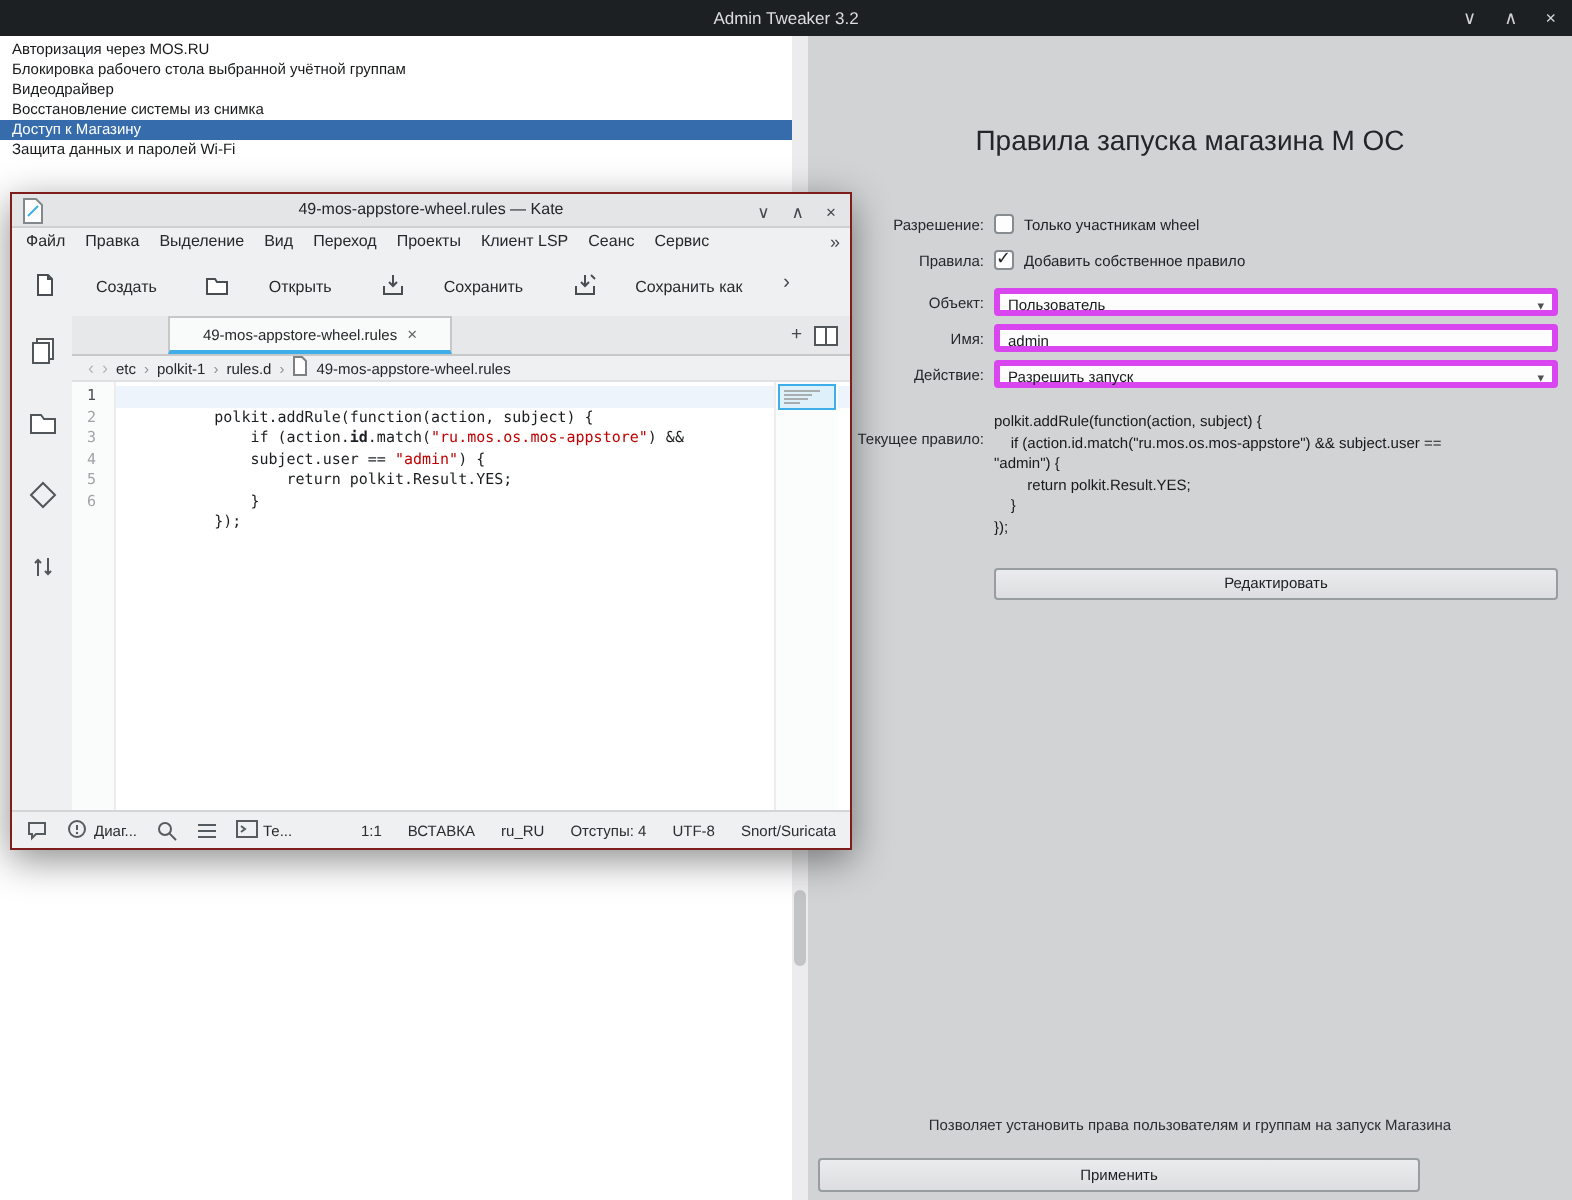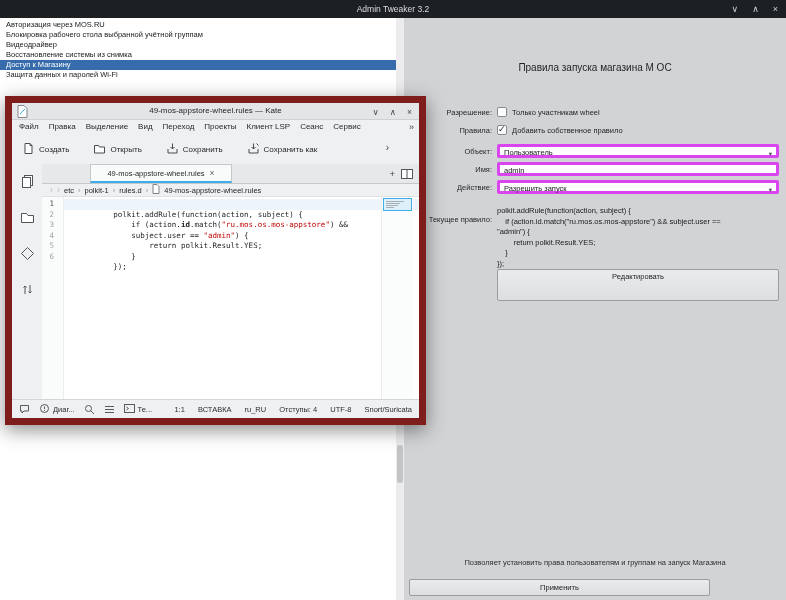--- a/index.html
+++ b/index.html
@@ -27,21 +27,21 @@
   .list-row.sel { background:#366cab; color:#ffffff; }
   .list-sb { position:absolute; left:396px; top:18px; width:8px; height:582px;
     background:#ececee; }
   .list-sb-thumb { position:absolute; left:1px; width:6px; top:427px; height:38px;
     background:#c2c4c6; border-radius:3px; }
 
   
   .panel { position:absolute; left:404px; top:18px; width:382px; height:582px;
     background:#d2d3d5; font-size:7.5px; }
   .panel-title { position:absolute; left:0; right:0; top:44px; text-align:center;
-    font-size:10px; color:#232629; }
+    font-size:14px; color:#232629; }
   .f-label { position:absolute; left:0; width:88px; text-align:right;
     line-height:10px; color:#24282b; }
   .opt-label { position:absolute; left:108px; line-height:10px; color:#1c1f22; }
   .chk { position:absolute; left:93px; width:10px; height:10px;
     background:#fdfdfe; border:1px solid #878c90; border-radius:2px; }
   .chk .tick { position:absolute; left:0px; top:-2px; font-style:normal;
     font-size:9px; color:#1d2023; }
   .combo, .input { position:absolute; left:93px; width:282px; height:14px;
     background:#fdfdfe; border:3px solid #d946ef; border-radius:2px;
     line-height:12px; padding-left:4px; color:#17191b; }
@@ -51,37 +51,37 @@
     line-height:10.5px; white-space:pre; color:#17191b; }
   .btn { position:absolute; background:linear-gradient(#eaebec,#dcdee0);
     border:1px solid #989da0; border-radius:2px; text-align:center;
     color:#1c1f22; }
   .hint { position:absolute; left:0; right:0; top:540px; text-align:center;
     color:#2a2e31; }
 
   
   .kate { position:absolute; left:5px; top:96px; width:421px; height:329px;
     display:flex; flex-direction:column; background:#eff0f1;
-    border:7px solid #7f1d1d; box-shadow:0 5px 18px rgba(0,0,0,.45);
+    border:1px solid #7f1d1d; box-shadow:0 5px 18px rgba(0,0,0,.45);
     z-index:5; font-size:8px; color:#26292b; }
   .k-title { position:relative; height:17px; background:#e4e5e7;
     border-bottom:1px solid #cfd0d2; flex:0 0 17px; }
   .k-appicon { position:absolute; left:5px; top:2px; }
   .k-title-text { position:absolute; left:0; right:0; top:0; height:17px;
     line-height:16px; text-align:center; font-size:8px; color:#232629; }
   .k-controls { position:absolute; right:7px; top:0; height:17px;
     display:flex; align-items:center; gap:11px; font-size:8.5px; color:#43484c; }
   .k-menu { height:14px; flex:0 0 14px; display:flex; align-items:center;
     padding-left:2px; }
   .k-menu-item { padding:0 5px; line-height:14px; }
   .k-menu-overflow { margin-left:auto; padding-right:5px; font-size:9px;
     color:#43484c; }
   .k-tools { height:30px; flex:0 0 30px; display:flex; align-items:center;
     gap:24px; padding-left:10px; position:relative; }
-  .k-tool { display:flex; align-items:center; gap:4px; }
+  .k-tool { display:flex; align-items:center; gap:19px; }
   .k-tool-overflow { position:absolute; right:30px; top:8px; font-size:10px;
     color:#43484c; }
   .k-body { flex:1; display:flex; min-height:0; }
   .k-side { width:30px; flex:0 0 30px; display:flex; flex-direction:column;
     align-items:center; padding-top:10px; gap:19px; }
   .k-main { flex:1; display:flex; flex-direction:column; min-width:0; }
   .k-tabbar { height:20px; flex:0 0 20px; background:#e7e8ea;
     border-bottom:1px solid #c6c8ca; display:flex; align-items:stretch;
     position:relative; }
   .k-tab { margin-left:48px; width:142px; display:flex; align-items:center;
@@ -179,21 +179,21 @@
   </div>
 
   <div class="f-label" style="top:197px">Текущее правило:</div>
   <div class="rule-text">polkit.addRule(function(action, subject) {
     if (action.id.match("ru.mos.os.mos-appstore") &amp;&amp; subject.user ==
 "admin") {
         return polkit.Result.YES;
     }
 });</div>
 
-  <div class="btn" style="left:93px; top:251px; width:282px; height:32px; line-height:14px">Редактировать</div>
+  <div class="btn" style="left:93px; top:266px; width:282px; height:16px; line-height:14px">Редактировать</div>
 
   <div class="hint">Позволяет установить права пользователям и группам на запуск Магазина</div>
 
   <div class="btn" style="left:5px; top:561px; width:301px; height:17px; line-height:15px">Применить</div>
 </div>
 
 <div class="kate">
 
   <div class="k-title">
     <span class="k-appicon">

